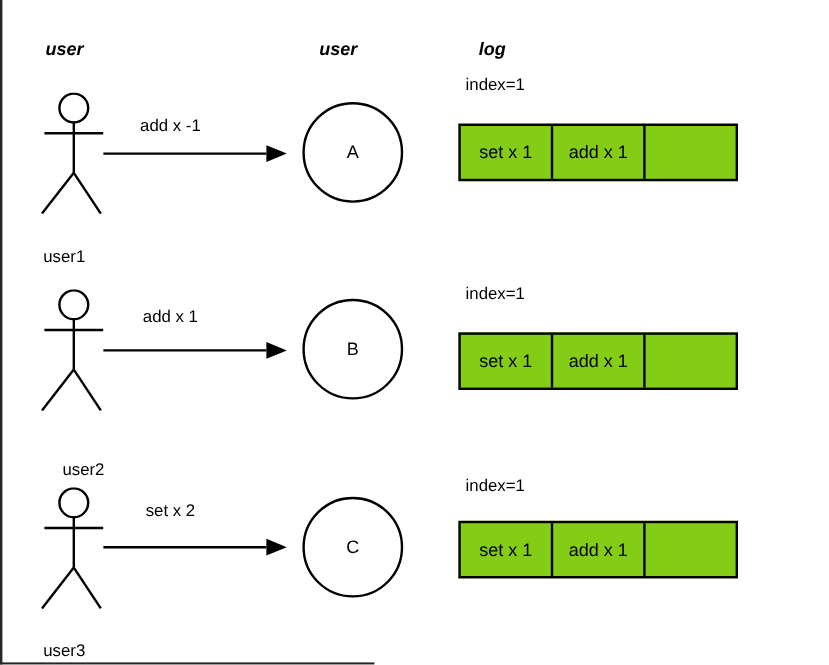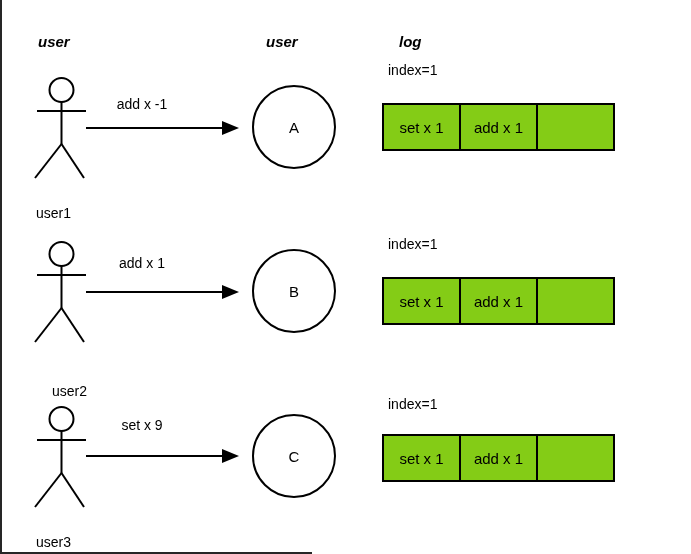--- a/index.html
+++ b/index.html
@@ -146,21 +146,21 @@
 
   <div>
     <svg class="abs" style="left:28px; top:406px;" width="67" height="103" viewBox="0 0 67 103">
       <circle cx="33.5" cy="13" r="12" fill="#ffffff" stroke="#000000" stroke-width="2"></circle>
       <line x1="33.5" y1="25" x2="33.5" y2="67" stroke="#000000" stroke-width="2"></line>
       <line x1="9" y1="34" x2="58" y2="34" stroke="#000000" stroke-width="2"></line>
       <line x1="33.5" y1="67" x2="7" y2="101" stroke="#000000" stroke-width="2"></line>
       <line x1="33.5" y1="67" x2="56" y2="101" stroke="#000000" stroke-width="2"></line>
     </svg>
     <div class="abs actor-label" style="left:36px; top:534px;">user3</div>
-    <div class="abs msg-label" style="left:88px; top:417px;">set x 9</div>
+    <div class="abs msg-label" style="left:88px; top:417px;">set x 2</div>
     <svg class="abs" style="left:86px; top:447px;" width="154" height="18" viewBox="0 0 154 18">
       <line x1="0" y1="9" x2="136" y2="9" stroke="#000000" stroke-width="2"></line>
       <polygon points="136,2 153,9 136,16" fill="#000000"></polygon>
     </svg>
     <div class="abs node-circle" style="left:252px; top:414px;">
       <span class="node-letter">C</span>
     </div>
     <div class="abs index-label" style="left:388px; top:396px;">index=1</div>
     <div class="abs log-table" style="left:382px; top:434px;">
       <div class="log-cell">set x 1</div>

